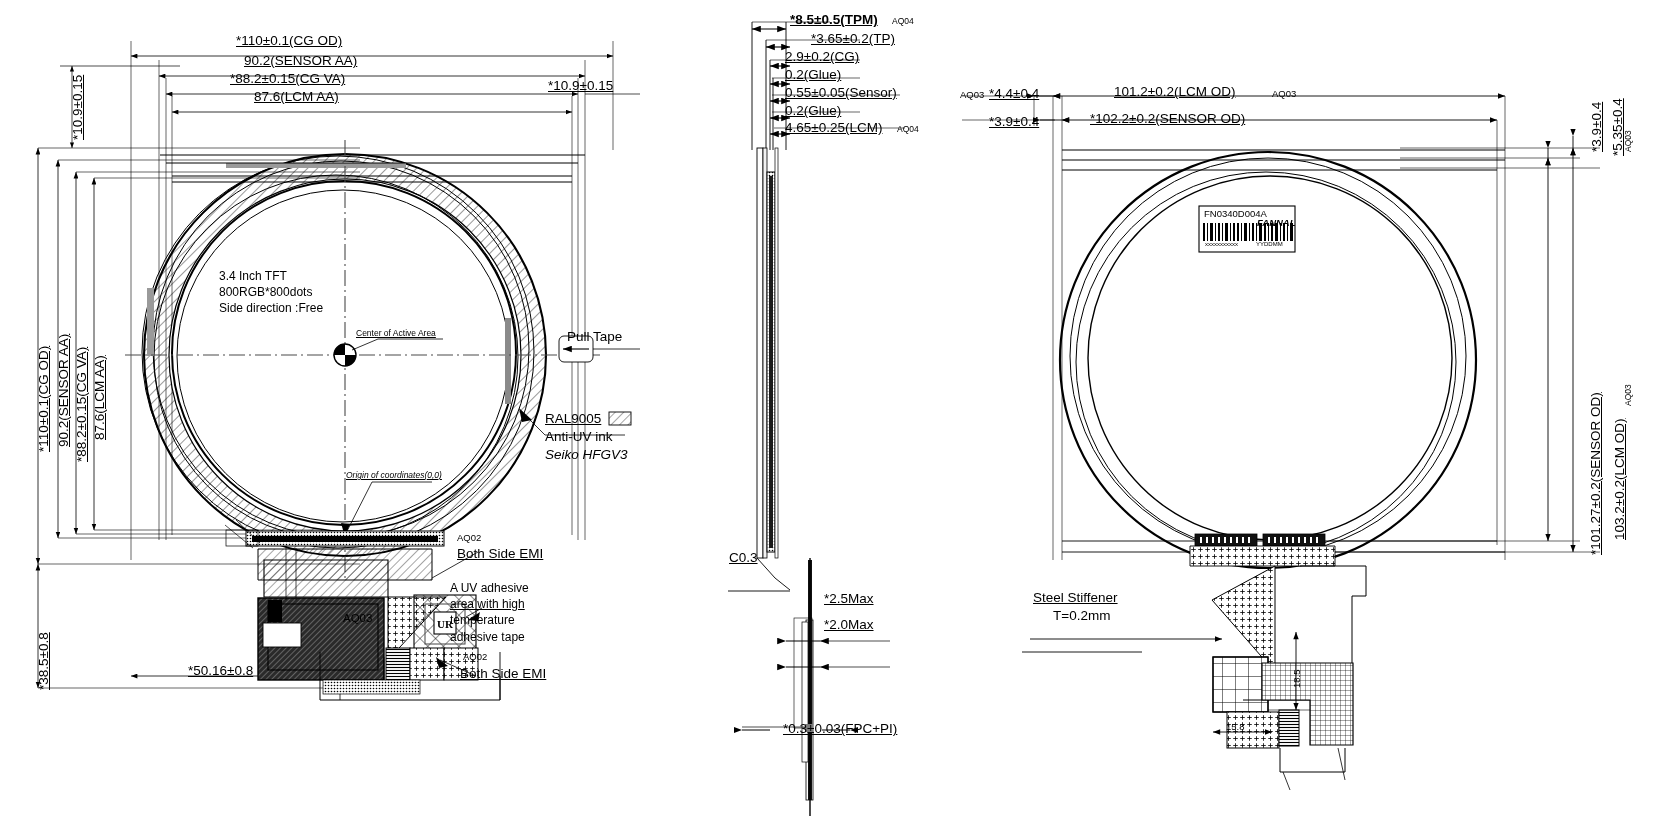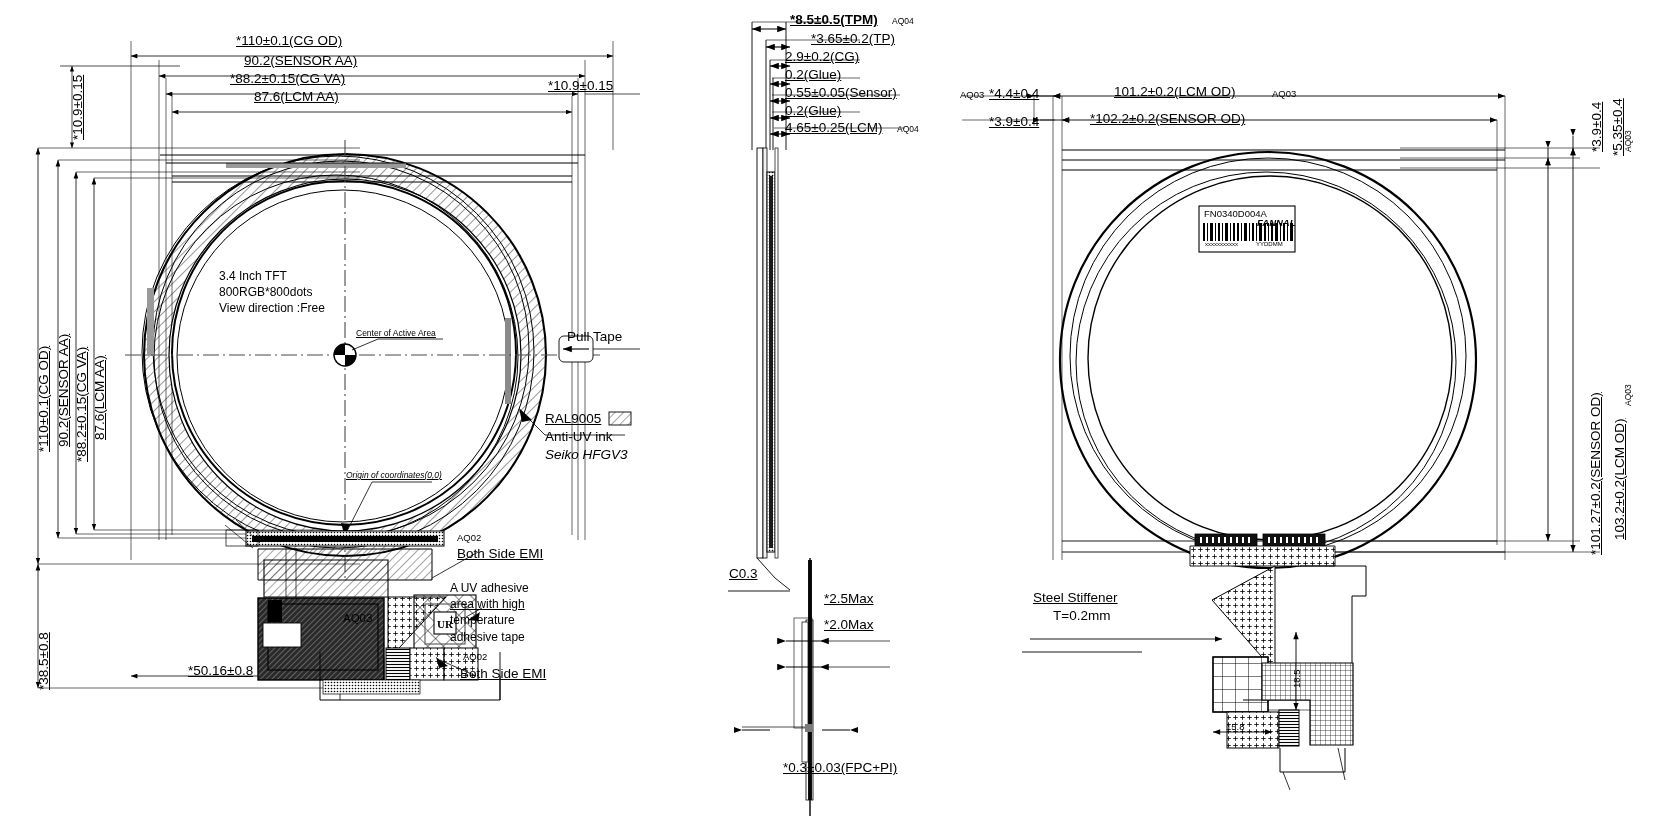--- a/index.html
+++ b/index.html
@@ -467,21 +467,21 @@
   <div class="txt t13 ul rot" style="left:36px;top:452px;">*110±0.1(CG OD)</div>
   <div class="txt t13 ul rot" style="left:56px;top:447px;">90.2(SENSOR AA)</div>
   <div class="txt t13 ul rot" style="left:74px;top:462px;">*88.2±0.15(CG VA)</div>
   <div class="txt t13 ul rot" style="left:92px;top:440px;">87.6(LCM AA)</div>
   <div class="txt t13 ul rot" style="left:36px;top:690px;">*38.5±0.8</div>
   <div class="txt t13 ul" style="left:188px;top:663px;">*50.16±0.8</div>
 
   <div class="txt t12 multiline" style="left:219px;top:268px;">
     <div>3.4 Inch TFT</div>
     <div>800RGB*800dots</div>
-    <div>View direction :Free</div>
+    <div>Side direction :Free</div>
   </div>
 
   <div class="txt t8 ul" style="left:356px;top:329px;">Center of Active Area</div>
   <div class="txt t8 ul" style="left:346px;top:471px;font-style:italic;">Origin of coordinates(0,0)</div>
   <div class="txt t13" style="left:567px;top:329px;">Pull Tape</div>
 
   <div class="txt t13 ul" style="left:545px;top:411px;text-decoration:underline;">RAL9005</div>
   <div class="txt t13" style="left:545px;top:429px;">Anti-UV ink</div>
   <div class="txt t13" style="left:545px;top:447px;font-style:italic;">Seiko HFGV3</div>
 
@@ -504,26 +504,26 @@
   <div class="txt t8" style="left:892px;top:17px;">AQ04</div>
 
   <div class="txt t13 ul" style="left:782px;top:31px;margin-left:29px;">*3.65±0.2(TP)</div>
   <div class="txt t13 ul" style="left:785px;top:49px;">2.9±0.2(CG)</div>
   <div class="txt t13 ul" style="left:785px;top:67px;">0.2(Glue)</div>
   <div class="txt t13 ul" style="left:785px;top:85px;">0.55±0.05(Sensor)</div>
   <div class="txt t13 ul" style="left:785px;top:103px;">0.2(Glue)</div>
   <div class="txt t13 ul" style="left:785px;top:120px;">4.65±0.25(LCM)</div>
   <div class="txt t8" style="left:897px;top:125px;">AQ04</div>
 
-  <div class="txt t13 ul" style="left:729px;top:566px;">C0.3</div>
+  <div class="txt t13 ul" style="left:729px;top:550px;">C0.3</div>
 
   <div class="txt t13 ul" style="left:824px;top:591px;">*2.5Max</div>
   <div class="txt t13 ul" style="left:824px;top:617px;">*2.0Max</div>
 
-  <div class="txt t13 ul" style="left:783px;top:721px;margin-top:39px;">*0.3±0.03(FPC+PI)</div>
+  <div class="txt t13 ul" style="left:783px;top:721px;">*0.3±0.03(FPC+PI)</div>
 
   <div class="txt t9" style="left:960px;top:90px;">AQ03</div>
   <div class="txt t13 ul" style="left:989px;top:86px;">*4.4±0.4</div>
 
   <div class="txt t13 ul" style="left:989px;top:114px;">*3.9±0.4</div>
 
   <div class="txt t13 ul" style="left:1106px;top:84px;margin-left:8px;">101.2±0.2(LCM OD)</div>
   <div class="txt t9" style="left:1272px;top:89px;">AQ03</div>
   <div class="txt t13 ul" style="left:1090px;top:111px;">*102.2±0.2(SENSOR OD)</div>
 

